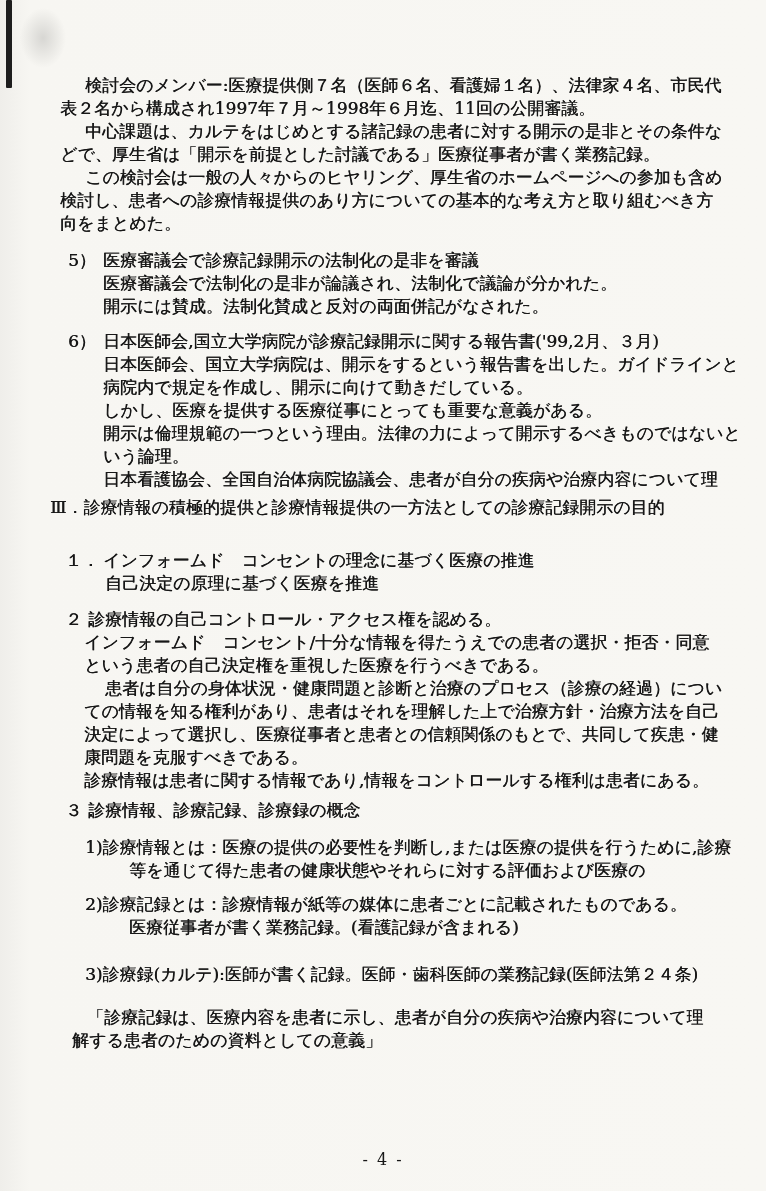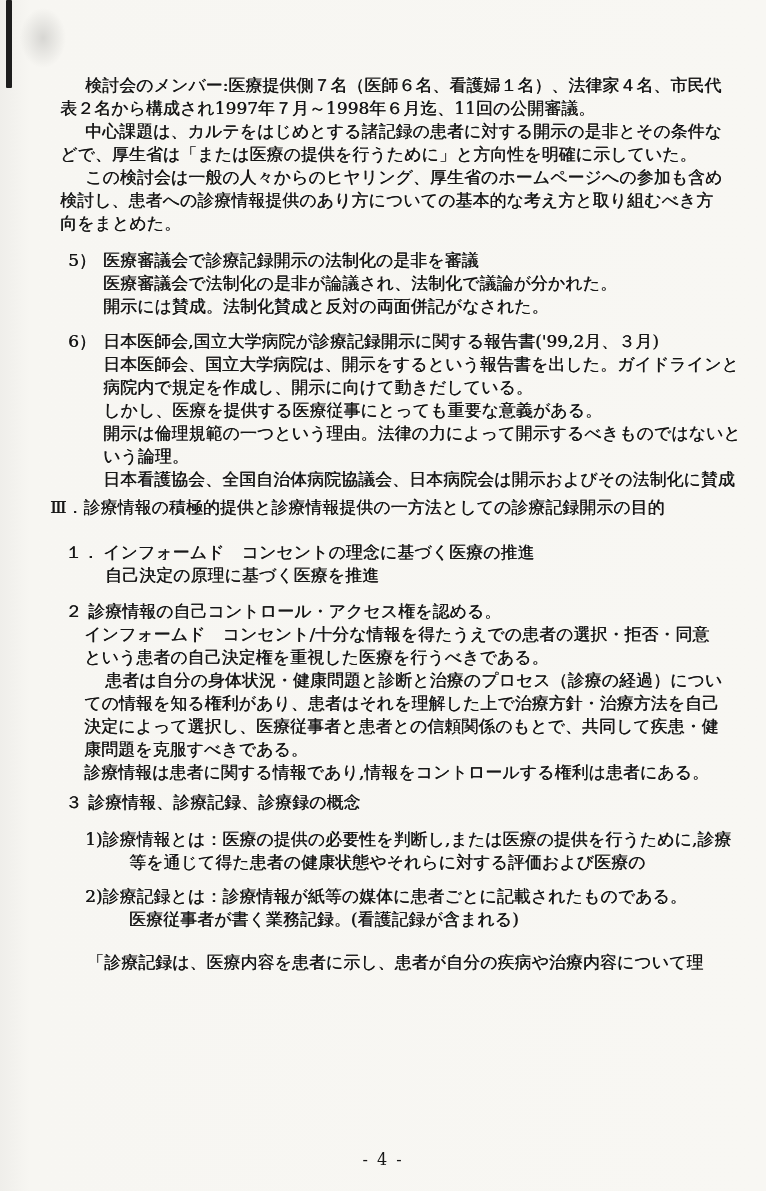--- a/index.html
+++ b/index.html
@@ -46,21 +46,21 @@
   .nl   { margin-left: 8px; }
   .nl2  { margin-left: 5px; }
   .defl { margin-left: 25px; }
   .defc { margin-left: 69px; }
   .q0 { margin-left: 27px; }
   .q1 { margin-left: 12px; }
   .q2 { margin-left: 14px; }
   .mtB { margin-top: 14px; }
   .mtC { margin-top: 12px; }
   .mtH { margin-top: 5px; }
-  .mtD { margin-top: 22px; }
+  .mtD { margin-top: 30px; }
   .mtE { margin-top: 13px; }
   .mtF { margin-top: 7px; }
   .mtG { margin-top: 14px; }
   .mtI2 { margin-top: 11px; }
   .mtI3 { margin-top: 24px; }
   .mtQ { margin-top: 20px; }
   .footer {
     position: absolute;
     left: 0; right: 0; top: 1148px;
     text-align: center;
@@ -74,40 +74,40 @@
 <div class="page">
   <div class="scan-bar"></div>
   <div class="smudge"></div>
 
   <div class="content">
 
     <div>
       <div class="ln ind">検討会のメンバー:医療提供側７名（医師６名、看護婦１名）、法律家４名、市民代</div>
       <div class="ln">表２名から構成され1997年７月～1998年６月迄、11回の公開審議。</div>
       <div class="ln ind">中心課題は、カルテをはじめとする諸記録の患者に対する開示の是非とその条件な</div>
-      <div class="ln">どで、厚生省は「または医療の提供を行うために」と方向性を明確に示していた。</div>
+      <div class="ln">どで、厚生省は「開示を前提とした討議である」医療従事者が書く業務記録。</div>
       <div class="ln ind">この検討会は一般の人々からのヒヤリング、厚生省のホームページへの参加も含め</div>
       <div class="ln">検討し、患者への診療情報提供のあり方についての基本的な考え方と取り組むべき方</div>
       <div class="ln">向をまとめた。</div>
     </div>
 
     <div class="mtB">
       <div class="ln nl"><span class="num w35">5）</span><span>医療審議会で診療記録開示の法制化の是非を審議</span></div>
       <div class="ln b5">医療審議会で法制化の是非が論議され、法制化で議論が分かれた。</div>
       <div class="ln b5">開示には賛成。法制化賛成と反対の両面併記がなされた。</div>
     </div>
 
     <div class="mtC">
       <div class="ln nl"><span class="num w35">6）</span><span>日本医師会,国立大学病院が診療記録開示に関する報告書('99,2月、３月)</span></div>
       <div class="ln b5">日本医師会、国立大学病院は、開示をするという報告書を出した。ガイドラインと</div>
       <div class="ln b5">病院内で規定を作成し、開示に向けて動きだしている。</div>
       <div class="ln b5">しかし、医療を提供する医療従事にとっても重要な意義がある。</div>
       <div class="ln b5">開示は倫理規範の一つという理由。法律の力によって開示するべきものではないと</div>
       <div class="ln b5">いう論理。</div>
-      <div class="ln b5">日本看護協会、全国自治体病院協議会、日本病院会は開示およびその法制化に賛成</div>
+      <div class="ln b5">日本看護協会、全国自治体病院協議会、患者が自分の疾病や治療内容について理</div>
     </div>
 
     <div class="ln sech mtH">Ⅲ．診療情報の積極的提供と診療情報提供の一方法としての診療記録開示の目的</div>
 
     <div class="mtD">
       <div class="ln nl2"><span class="num w38">１．</span><span>インフォームド　コンセントの理念に基づく医療の推進</span></div>
       <div class="ln b1">自己決定の原理に基づく医療を推進</div>
     </div>
 
     <div class="mtE">
@@ -128,21 +128,25 @@
     <div class="mtG">
       <div class="ln defl">1)診療情報とは：医療の提供の必要性を判断し,または医療の提供を行うために,診療</div>
       <div class="ln defc">等を通じて得た患者の健康状態やそれらに対する評価および医療の</div>
     </div>
 
     <div class="mtI2">
       <div class="ln defl">2)診療記録とは：診療情報が紙等の媒体に患者ごとに記載されたものである。</div>
       <div class="ln defc">医療従事者が書く業務記録。(看護記録が含まれる)</div>
     </div>
 
+    <div class="mtI3">
+      <div class="ln defl">3)診療録(カルテ):医師が書く記録。医師・歯科医師の業務記録(医師法第２４条)</div>
+    </div>
 
     <div class="mtQ">
       <div class="ln q0">「診療記録は、医療内容を患者に示し、患者が自分の疾病や治療内容について理</div>
+      <div class="ln q1">解する患者のための資料としての意義」</div>
     </div>
 
   </div>
 
   <div class="footer">- 4 -</div>
 </div>
 
 </body></html>

